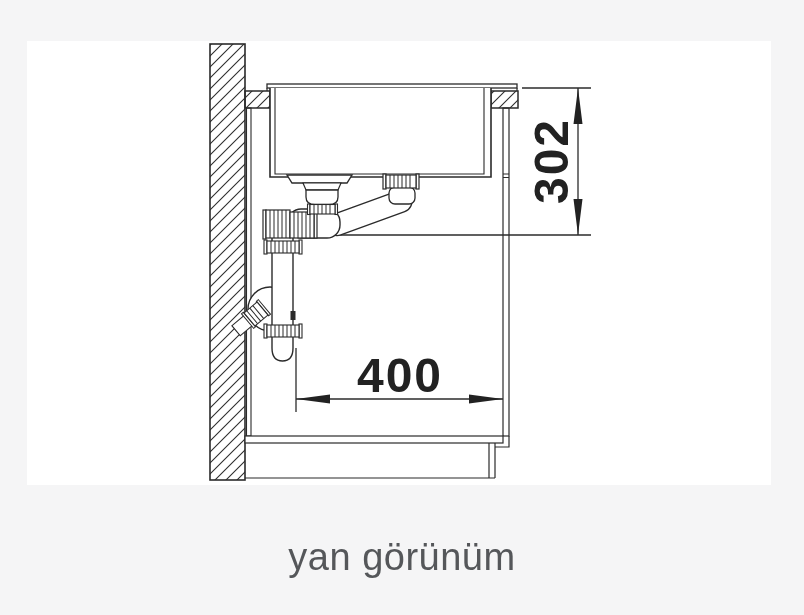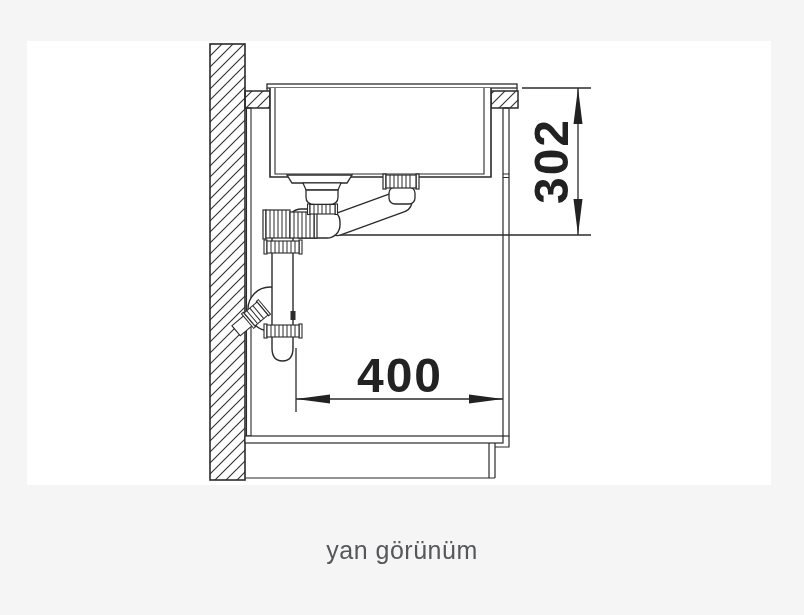--- a/index.html
+++ b/index.html
@@ -15,21 +15,21 @@
     left:27px;top:41px;
     width:744px;height:444px;
     background:#ffffff;
   }
   .card svg{display:block;}
   .caption{
     position:absolute;
     left:0;top:536px;
     width:804px;
     text-align:center;
-    font-size:25px;
+    font-size:38px;
     font-weight:400;
     letter-spacing:0.5px;
     color:#55575a;
   }
   svg text.dim{
     font-family:"Liberation Sans", sans-serif;
     font-weight:bold;
     font-size:48px;
     letter-spacing:2px;
     fill:#222222;

